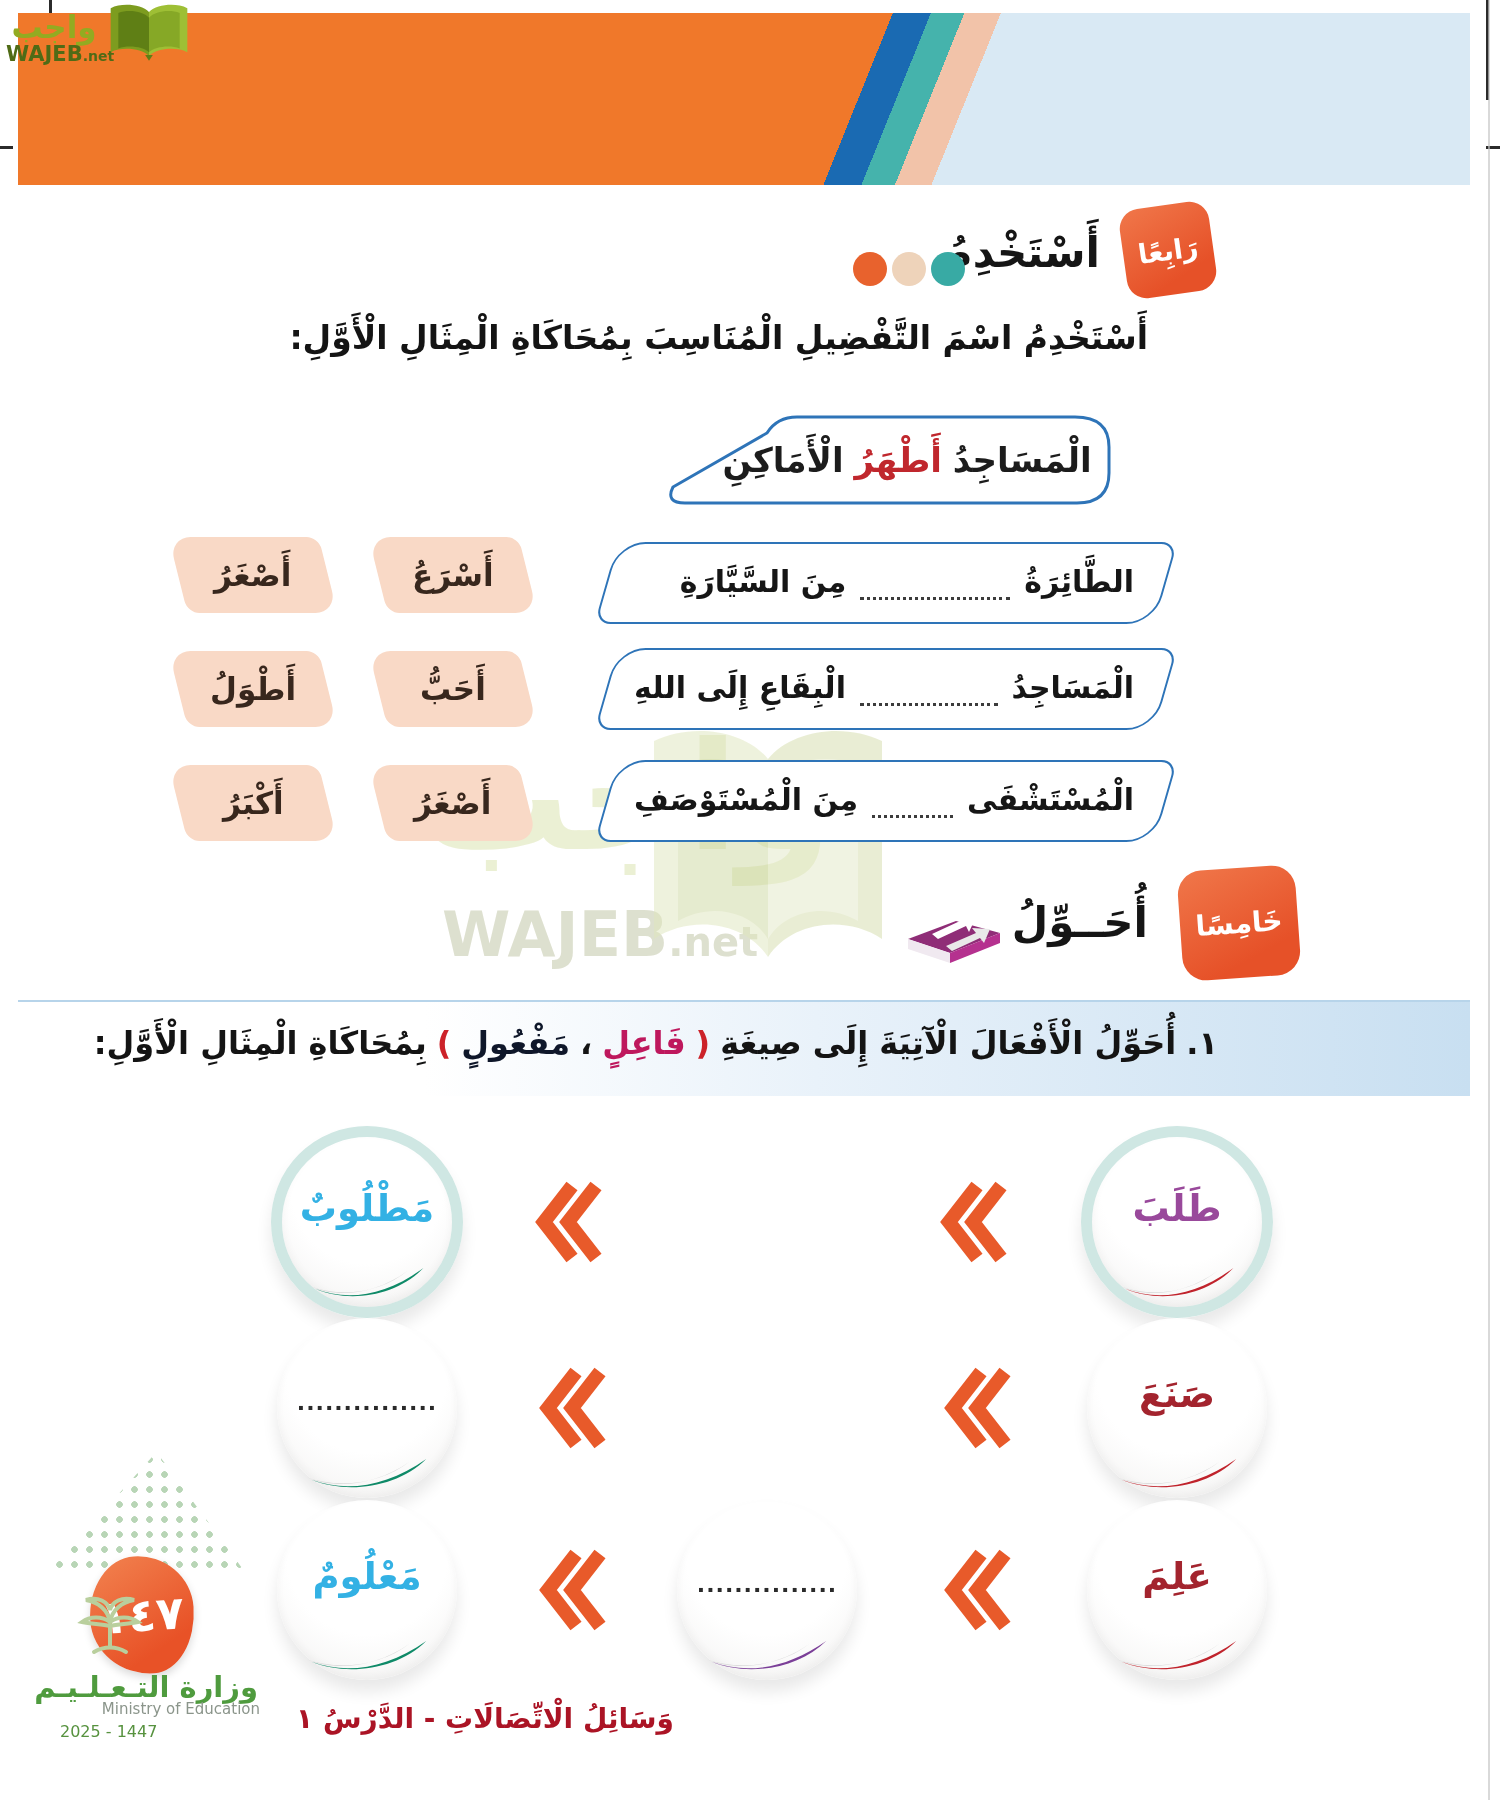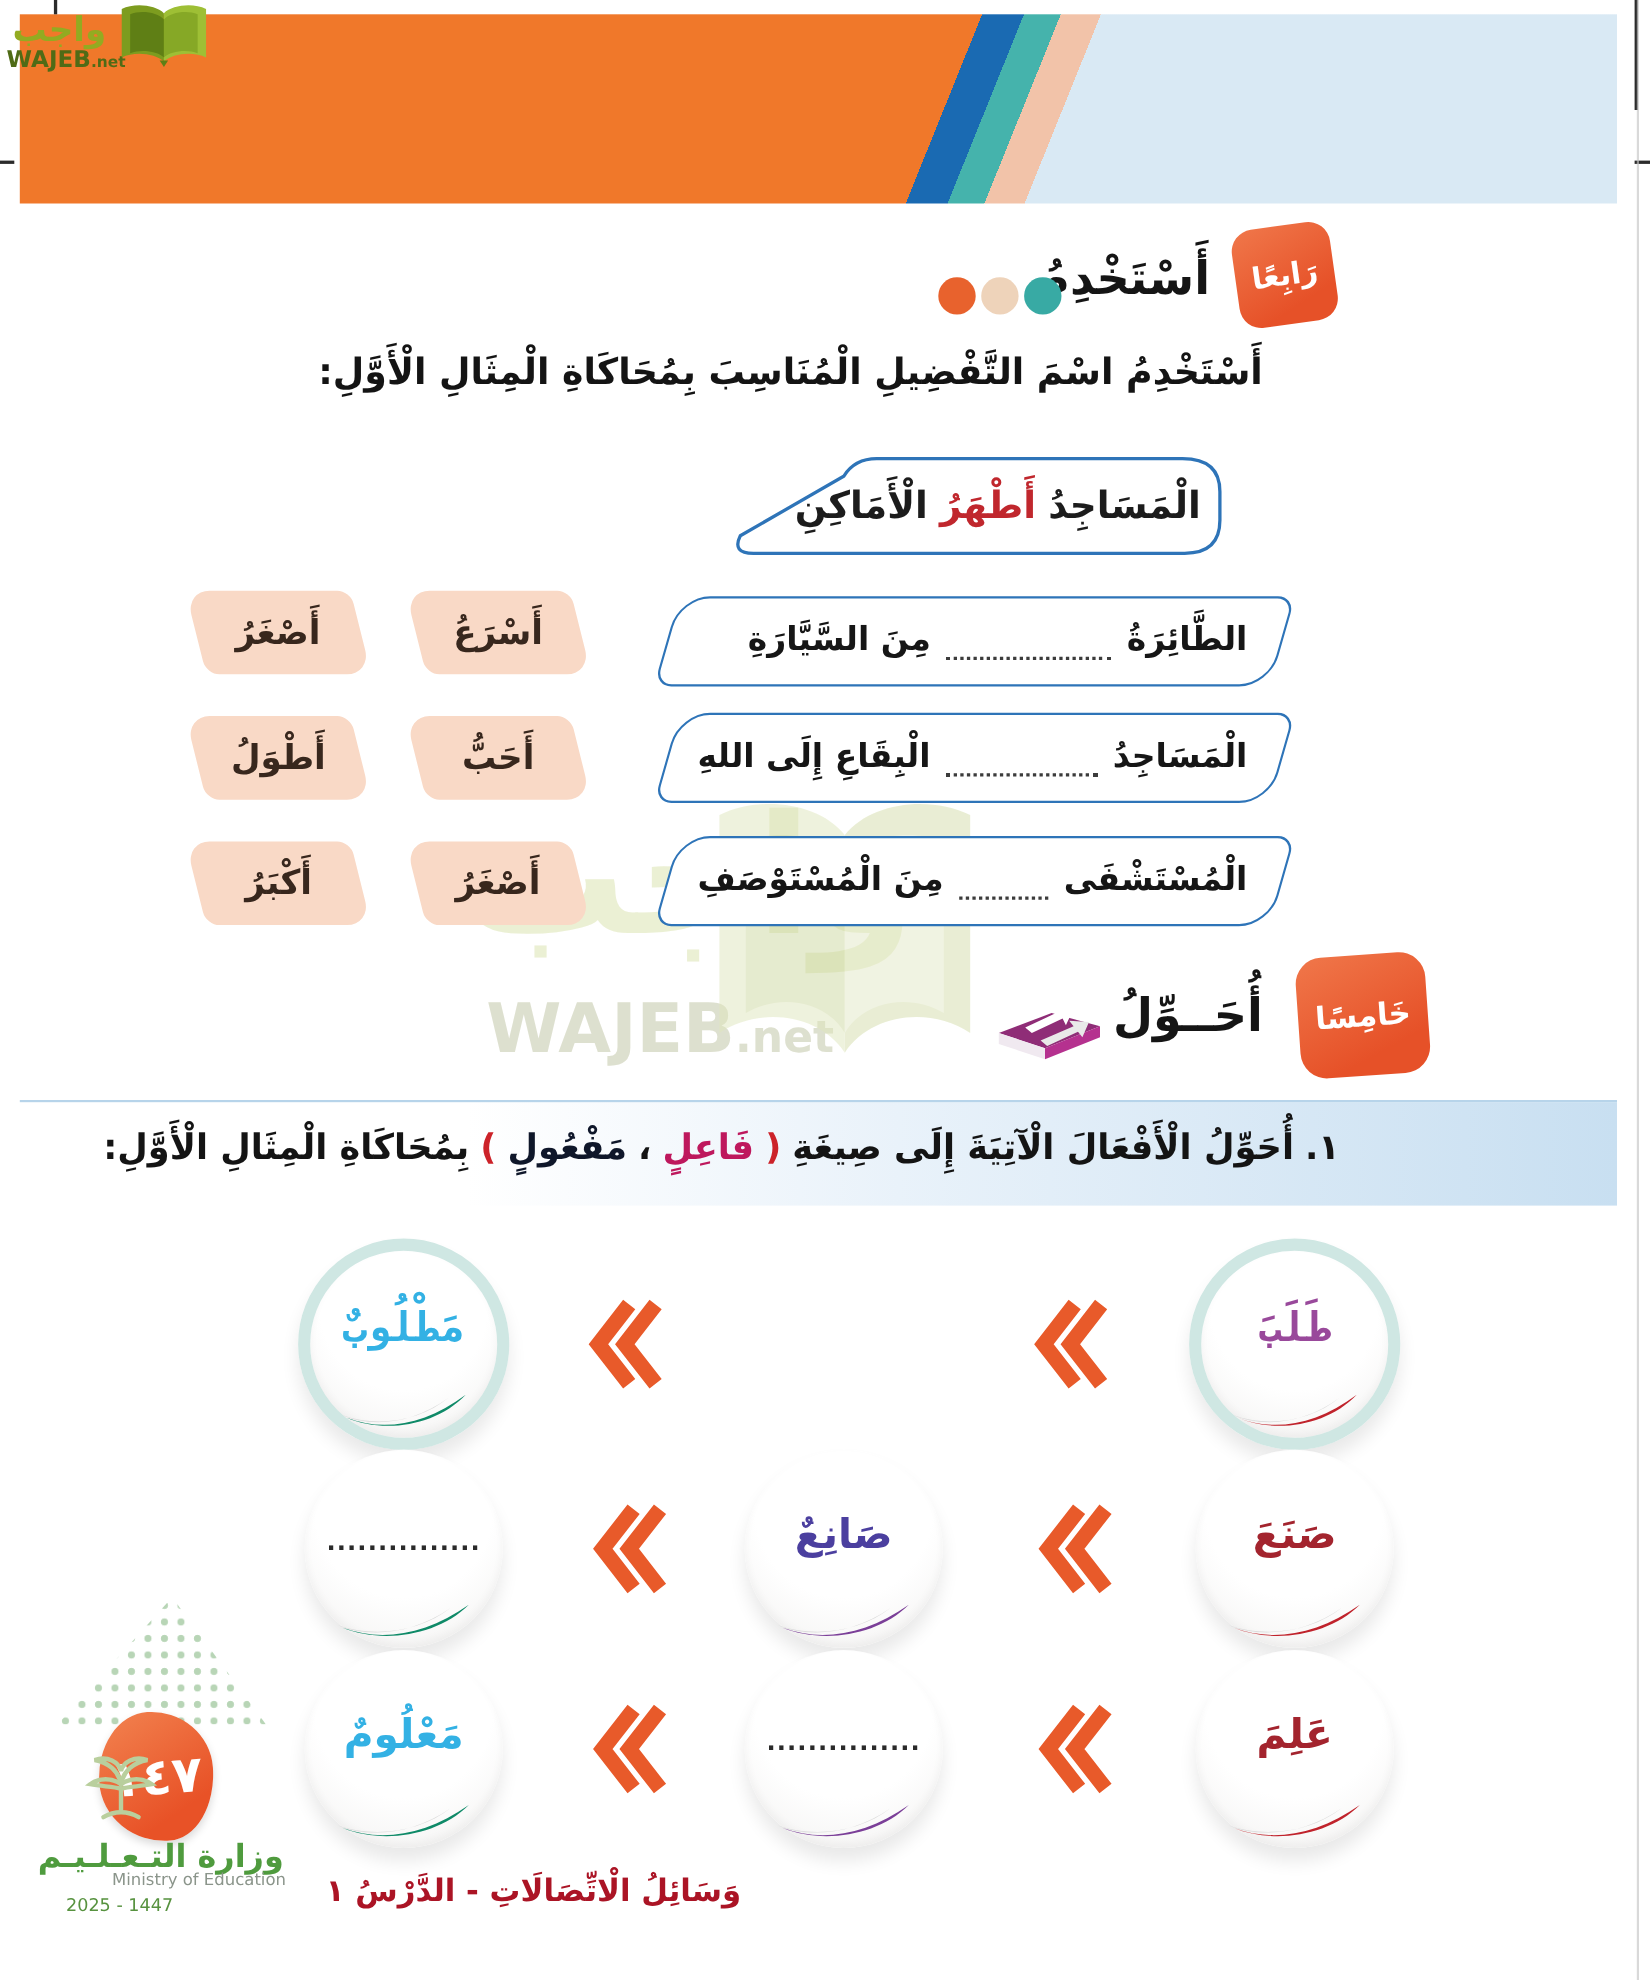--- a/index.html
+++ b/index.html
@@ -72,21 +72,21 @@
   .chip-2L{left:178px;top:651px}.chip-2R{left:378px;top:651px}
   .chip-3L{left:178px;top:765px}.chip-3R{left:378px;top:765px}
 
   
   .bookicon{left:898px;top:893px;width:112px;height:84px;}
 
   
   .circle{border-radius:50%;display:flex;align-items:center;justify-content:center;
     background:radial-gradient(circle at 50% 30%,#ffffff 52%,#f1f0ef 100%);
     box-shadow:0 12px 16px rgba(0,0,0,.09), inset 0 -4px 8px rgba(0,0,0,.04);}
-  .ring{width:170px;height:170px;border:11px solid #cfe7e3;font-family:Liberation Mono, monospace;}
+  .ring{width:170px;height:170px;border:11px solid #cfe7e3;}
   .plain{width:180px;height:180px;}
   .cw{font-weight:bold;font-size:37px;padding-bottom:28px;white-space:nowrap;}
   .w-purple{color:#99499b}.w-blue{color:#2e58a6}.w-cyan{color:#33b1e4}
   .w-darkred{color:#a3242e}.w-indigo{color:#4b3f9f}
   .w-dots{font-size:22px;color:#2a2a2a;letter-spacing:1px;padding-bottom:12px;}
   .swoosh{position:absolute;bottom:9px;left:15%;width:70%;height:34px;}
   .sh{fill:#dadada}
   .sw-red .main{fill:#c0232c}.sw-purple .main{fill:#7b3f98}.sw-green .main{fill:#0f8a68}
   .r0c0{left:1081px;top:1126px}.r0c1{left:671px;top:1126px}.r0c2{left:271px;top:1126px}
   .r1c0{left:1087px;top:1318px}.r1c1{left:677px;top:1318px}.r1c2{left:277px;top:1318px}
@@ -248,27 +248,20 @@
     <span class="cw w-darkred">صَنَعَ</span>
     <svg class="swoosh sw-red" viewBox="0 0 100 26" preserveAspectRatio="none">
         <path class="sh" d="M2 17 C24 26 56 24 84 5 C62 22 28 26 2 17 Z"></path>
         <path class="main" d="M6 19 C34 29 66 24 97 3 C74 25 34 30 6 19 Z"></path>
       </svg>
   </div>
   <svg class="abs chev chev-1a" viewBox="0 0 74 84">
       <path d="M42 6 L14 42 L42 78" stroke="#e85a2a" stroke-width="14" fill="none"></path>
       <path d="M66 6 L38 42 L66 78" stroke="#e85a2a" stroke-width="14" fill="none"></path>
     </svg>
-  <div class="abs circle plain r1c1">
-    <span class="cw w-indigo">صَانِعٌ</span>
-    <svg class="swoosh sw-purple" viewBox="0 0 100 26" preserveAspectRatio="none">
-        <path class="sh" d="M2 17 C24 26 56 24 84 5 C62 22 28 26 2 17 Z"></path>
-        <path class="main" d="M6 19 C34 29 66 24 97 3 C74 25 34 30 6 19 Z"></path>
-      </svg>
-  </div>
   <svg class="abs chev chev-1b" viewBox="0 0 74 84">
       <path d="M42 6 L14 42 L42 78" stroke="#e85a2a" stroke-width="14" fill="none"></path>
       <path d="M66 6 L38 42 L66 78" stroke="#e85a2a" stroke-width="14" fill="none"></path>
     </svg>
   <div class="abs circle plain r1c2">
     <span class="cw w-dots">...............</span>
     <svg class="swoosh sw-green" viewBox="0 0 100 26" preserveAspectRatio="none">
         <path class="sh" d="M2 17 C24 26 56 24 84 5 C62 22 28 26 2 17 Z"></path>
         <path class="main" d="M6 19 C34 29 66 24 97 3 C74 25 34 30 6 19 Z"></path>
       </svg>

